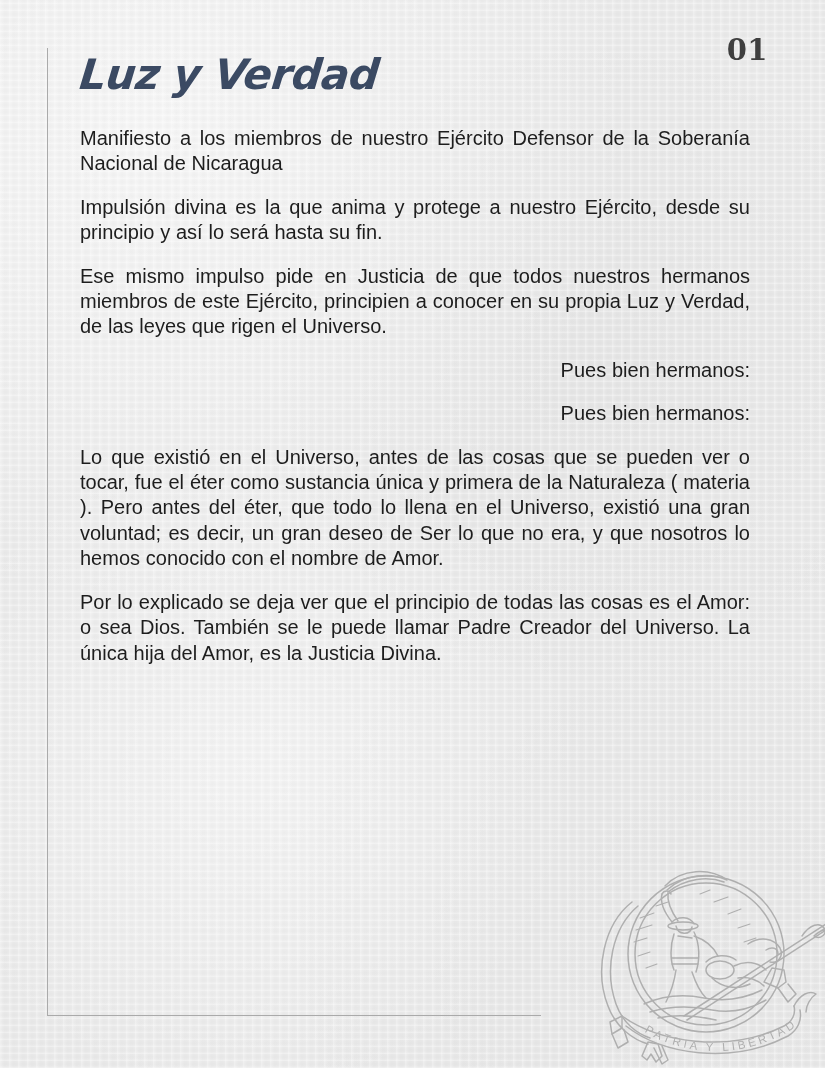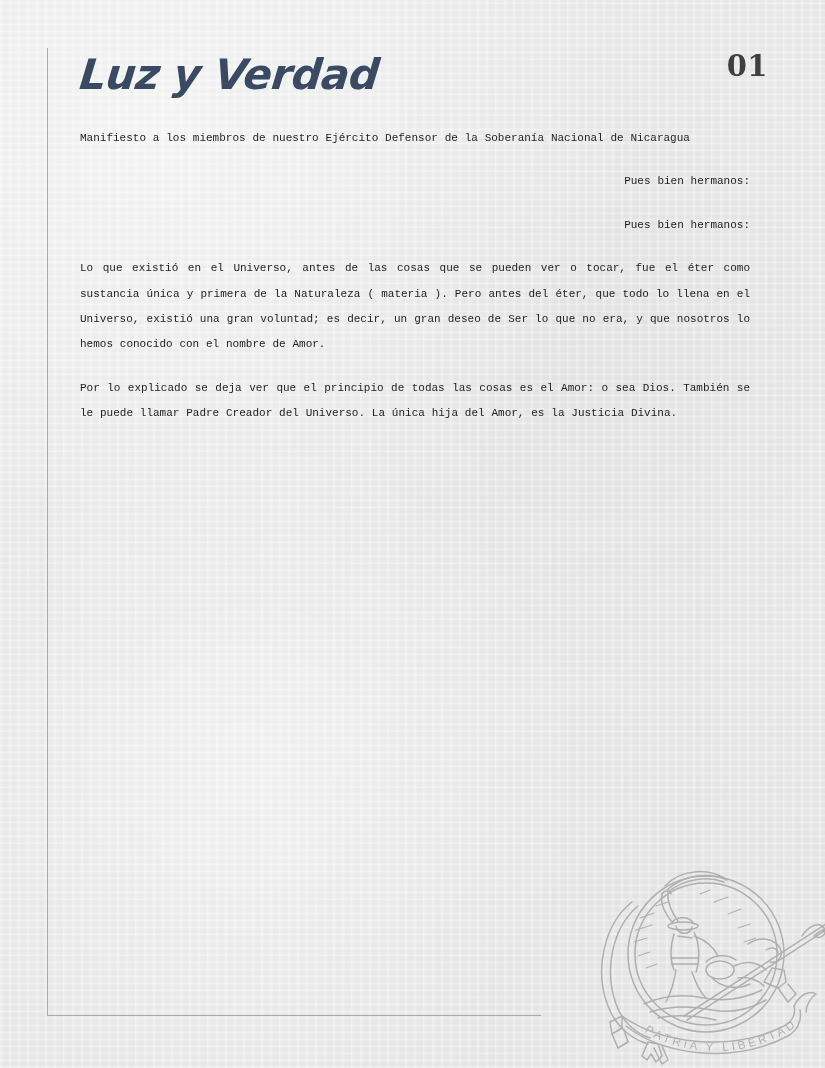--- a/index.html
+++ b/index.html
@@ -44,21 +44,21 @@
     top: 1015px;
     width: 494px;
     height: 1px;
     background: #aaaaaa;
   }
 
   
   #page-number {
     position: absolute;
     right: 57px;
-    top: 52px;
+    top: 36px;
     font-family: "DejaVu Serif", serif;
     font-size: 29px;
     font-weight: 700;
     color: #3f3f3f;
     letter-spacing: 0.5px;
     line-height: 1;
   }
 
   
   #doc-title {
@@ -77,22 +77,22 @@
   }
 
   
   #body-column {
     position: absolute;
     left: 80px;
     top: 126px;
     width: 670px;
   }
   .para {
-    font-family: Liberation Mono, monospace;
-    font-size: 11px;
+    font-family: Liberation Sans, sans-serif;
+    font-size: 20px;
     line-height: 25.4px;
     color: #1d1d1d;
     text-align: justify;
     text-justify: inter-word;
     margin: 0 0 18px 0;
     hyphens: manual;
     word-spacing: 0.2px;
   }
   .para:last-child { margin-bottom: 8px; }
   .para.short { text-align: right; }
@@ -116,20 +116,22 @@
 
   <div id="rule-vertical"></div>
   <div id="rule-bottom"></div>
 
   <div id="page-number">01</div>
 
   <div id="doc-title">Luz y Verdad</div>
 
   <div id="body-column">
     <p class="para">Manifiesto a los miembros de nuestro Ejército Defensor de la Soberanía Nacional de Nicaragua</p>
+    <p class="para">Impulsión divina es la que anima y protege a nuestro Ejército, desde su principio y así lo será hasta su fin.</p>
+    <p class="para">Ese mismo impulso pide en Justicia de que todos nuestros hermanos miembros de este Ejército, principien a conocer en su propia Luz y Verdad, de las leyes que rigen el Universo.</p>
     <p class="para short">Pues bien hermanos:</p>
     <p class="para short">Pues bien hermanos:</p>
     <p class="para">Lo que existió en el Universo, antes de las cosas que se pueden ver o tocar, fue el éter como sustancia única y primera de la Naturaleza ( materia ). Pero antes del éter, que todo lo llena en el Universo, existió una gran voluntad; es decir, un gran deseo de Ser lo que no era, y que nosotros lo hemos conocido con el nombre de Amor.</p>
     <p class="para">Por lo explicado se deja ver que el principio de todas las cosas es el Amor: o sea Dios. También se le puede llamar Padre Creador del Universo. La única hija del Amor, es la Justicia Divina.</p>
   </div>
 
   <div id="seal">
     <svg width="250" height="205" viewBox="0 0 250 205" xmlns="http://www.w3.org/2000/svg">
       <g fill="none" stroke="#8d8d8d" stroke-width="1.5" stroke-linecap="round" stroke-linejoin="round">
 

